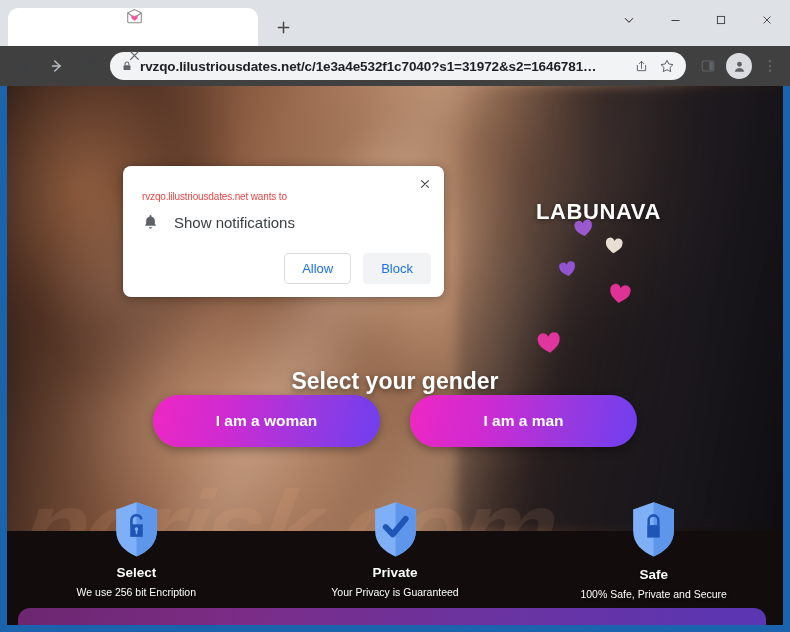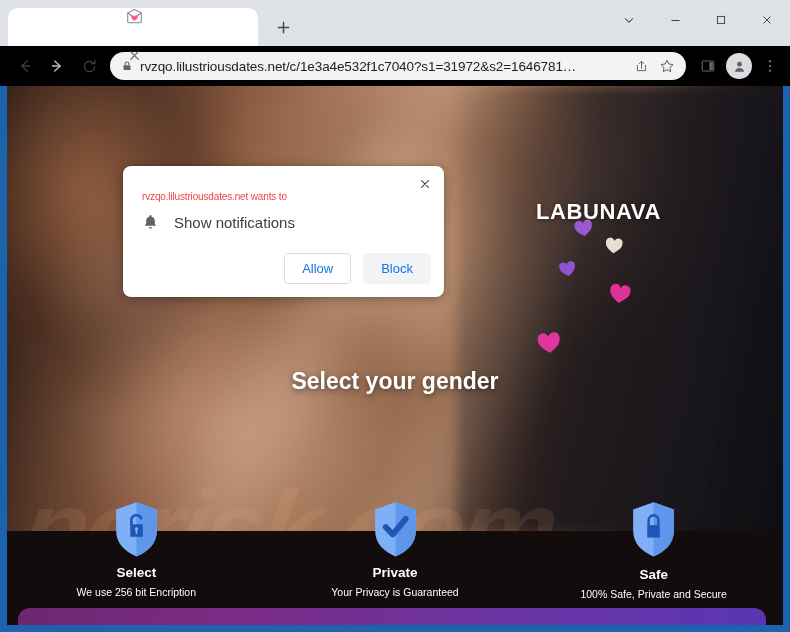--- a/index.html
+++ b/index.html
@@ -66,25 +66,26 @@
   }
   .wc-btn {
     width: 46px; height: 40px;
     display: flex; align-items: center; justify-content: center;
     color: #3c3c3c;
   }
 
   
   .navbar {
     height: 40px;
-    background: #000000;
+    background: #404040;
     display: flex; align-items: center;
     gap: 2px;
     padding: 0 6px 0 10px;
     flex: 0 0 auto;
+    font-weight: bold;
   }
   .nav-btn {
     width: 30px; height: 30px; flex: 0 0 auto;
     display: flex; align-items: center; justify-content: center;
     border-radius: 50%;
     color: #3c4043;
   }
   .nav-btn.disabled { color: #bdc1c6; }
   .omnibox {
     flex: 1 1 auto;
@@ -428,20 +429,24 @@
           </svg>
       </div>
       <div class="heart" style="left:529px; top:244px; width:26px; height:24px; transform:rotate(-6deg);">
         <svg viewBox="0 0 24 22">
             <path d="M12 21C5.5 16.6 2 13.4 2 9.2A5.2 5.2 0 0 1 12 6.2 5.2 5.2 0 0 1 22 9.2c0 4.2-3.5 7.4-10 11.8z" fill="#e0359c"></path>
           </svg>
       </div>
 
       <div class="hero-content">
         <div class="select-title">Select your gender</div>
+        <div class="gender-row">
+          <button class="gender-btn">I am a woman</button>
+          <button class="gender-btn">I am a man</button>
+        </div>
       </div>
     </div>
 
     <div class="badges">
 
       <div class="badge">
         <div class="badge-shield">
           <svg viewBox="0 0 60 72" width="47" height="58">
             <path d="M30 2 56 11v27c0 17-11.5 27-26 33C15.5 65 4 55 4 38V11z" fill="#7fb0f7"></path>
             <path d="M30 2v69c14.5-6 26-16 26-33V11z" fill="#5e96ec"></path>

